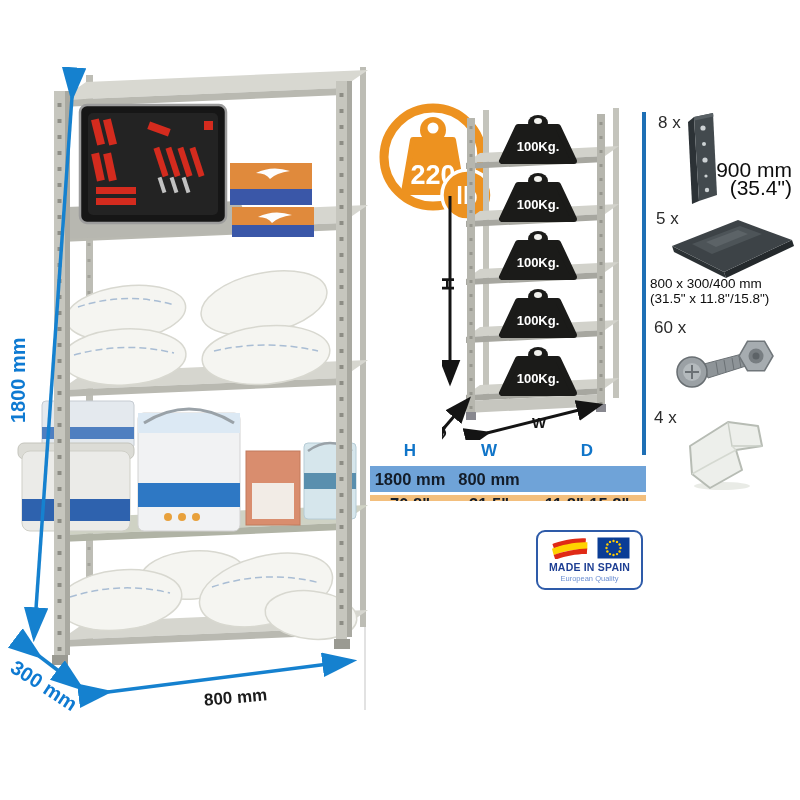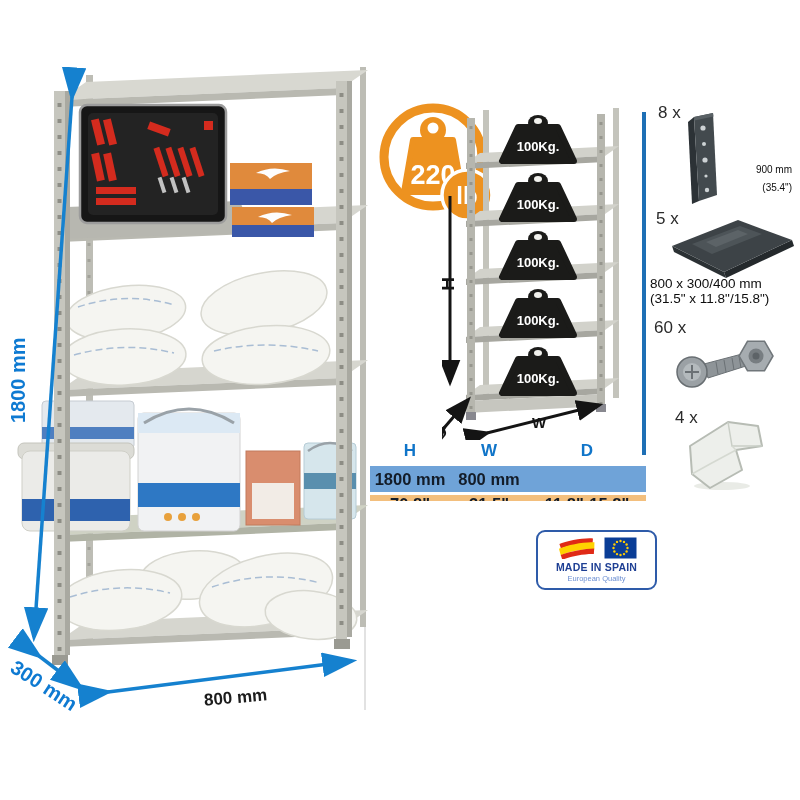--- a/index.html
+++ b/index.html
@@ -15,31 +15,31 @@
   .c1{width:80px;} .c2{width:78px;} .c3{width:118px;}
   #spec-head{height:20px;color:#1075c9;font-weight:bold;font-size:17px;line-height:20px;}
   #spec-metric{margin-top:5px;height:26px;background:#6FA3D8;font-weight:bold;font-size:16.5px;
                line-height:26px;color:#131c28;}
   #spec-imperial{margin-top:3px;height:6px;background:#F3BF7D;font-weight:bold;font-size:16.5px;
                  line-height:19px;color:#131c28;overflow:hidden;}
 
   
   #parts-separator{left:642px;top:112px;width:4px;height:343px;background:#1E6FB5;}
   .qty{font-size:17px;color:#2b2b2b;}
-  #qty-posts{left:658px;top:103px;}
+  #qty-posts{left:658px;top:113px;}
   #qty-shelves{left:656px;top:209px;text-align:center;}
   #qty-bolts{left:654px;top:318px;}
-  #qty-feet{left:675px;top:408px;text-align:center;}
-  #dims-posts{left:700px;top:161px;width:92px;text-align:right;font-size:10px;
+  #qty-feet{left:654px;top:408px;text-align:center;}
+  #dims-posts{left:700px;top:161px;width:92px;text-align:right;font-size:21px;
               line-height:17.5px;color:#0d0d0d;}
   #dims-shelves{left:650px;top:276px;width:148px;text-align:left;font-size:13.5px;
                 line-height:15px;color:#0d0d0d;}
 
   
-  #origin-badge{left:536px;top:530px;width:121px;height:60px;background:#fff;
+  #origin-badge{left:536px;top:530px;width:107px;height:60px;background:#fff;
                 border:2px solid #2e5ba9;border-radius:9px;box-sizing:border-box;}
   #origin-flags{display:flex;justify-content:center;align-items:center;gap:7px;margin-top:5px;}
   #origin-title{text-align:center;font-size:10.5px;font-weight:bold;color:#1e3f94;
                 letter-spacing:.2px;margin-top:2px;}
   #origin-subtitle{text-align:center;font-size:7.5px;color:#6c8fd2;margin-top:1px;}
 </style>
 </head>
 <body>
 
 <div id="canvas">

